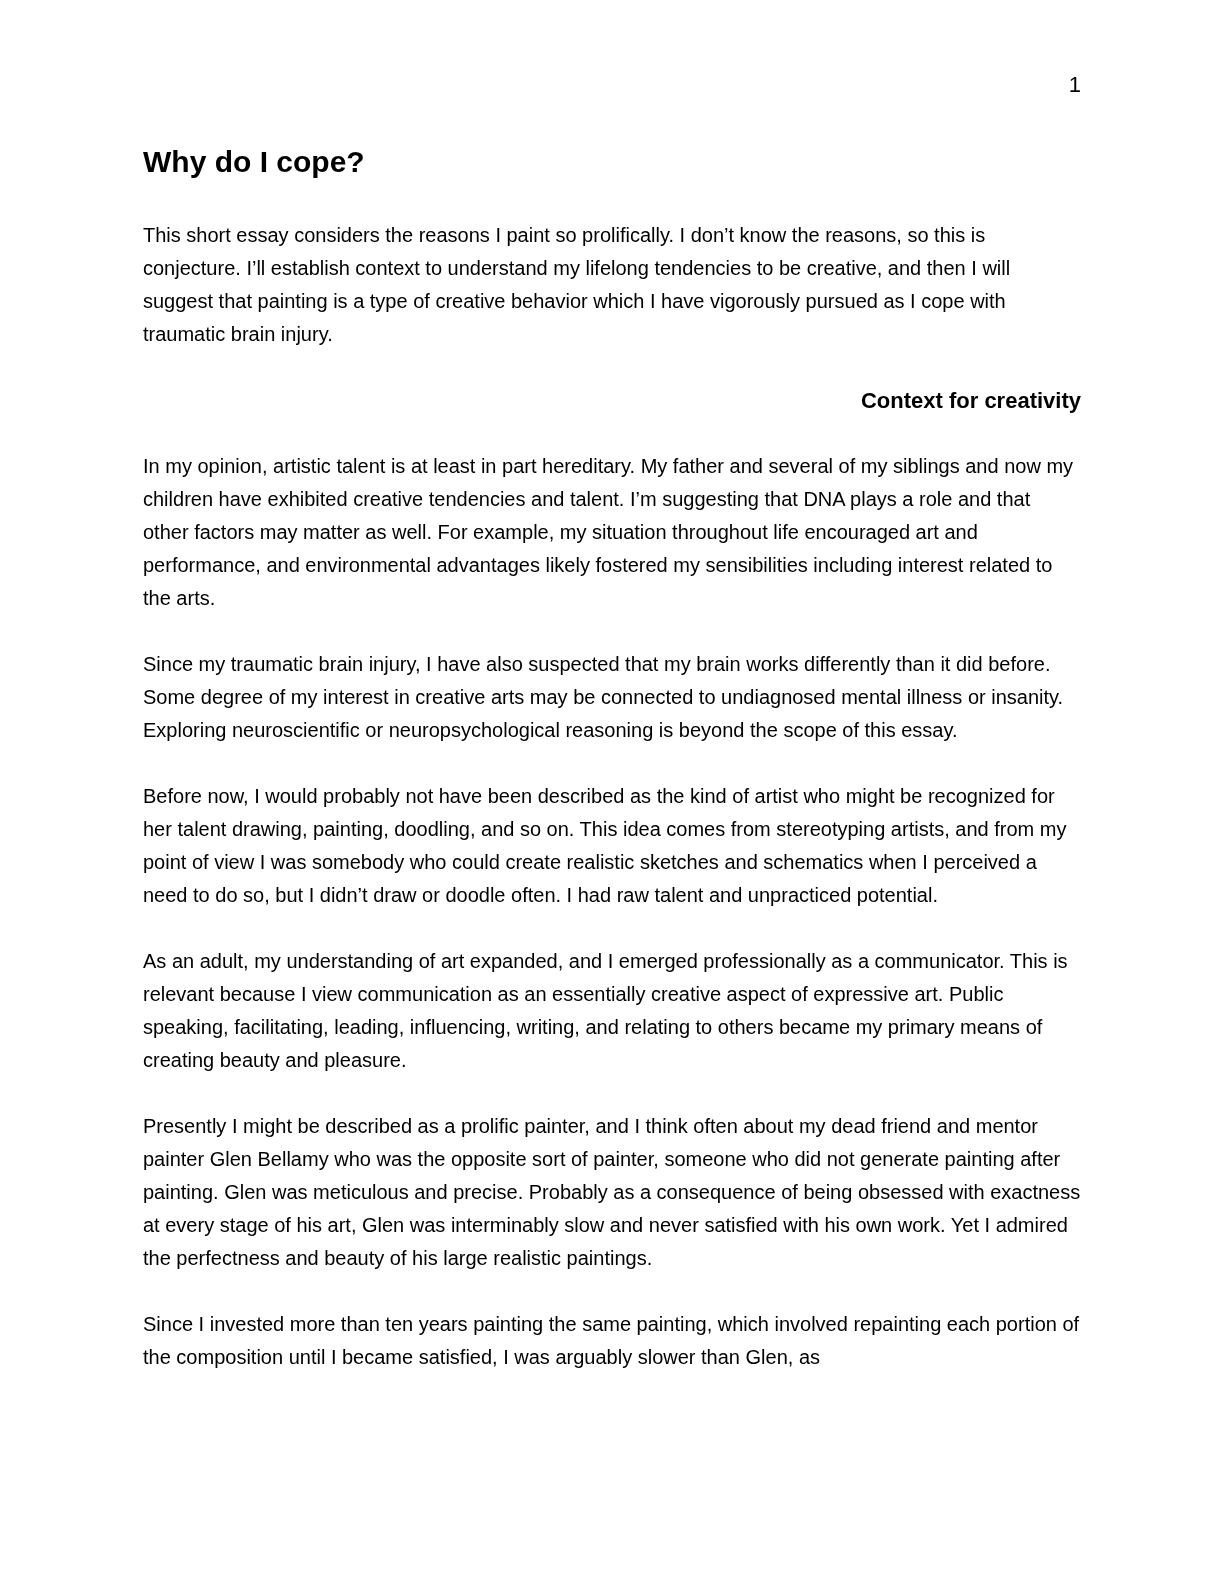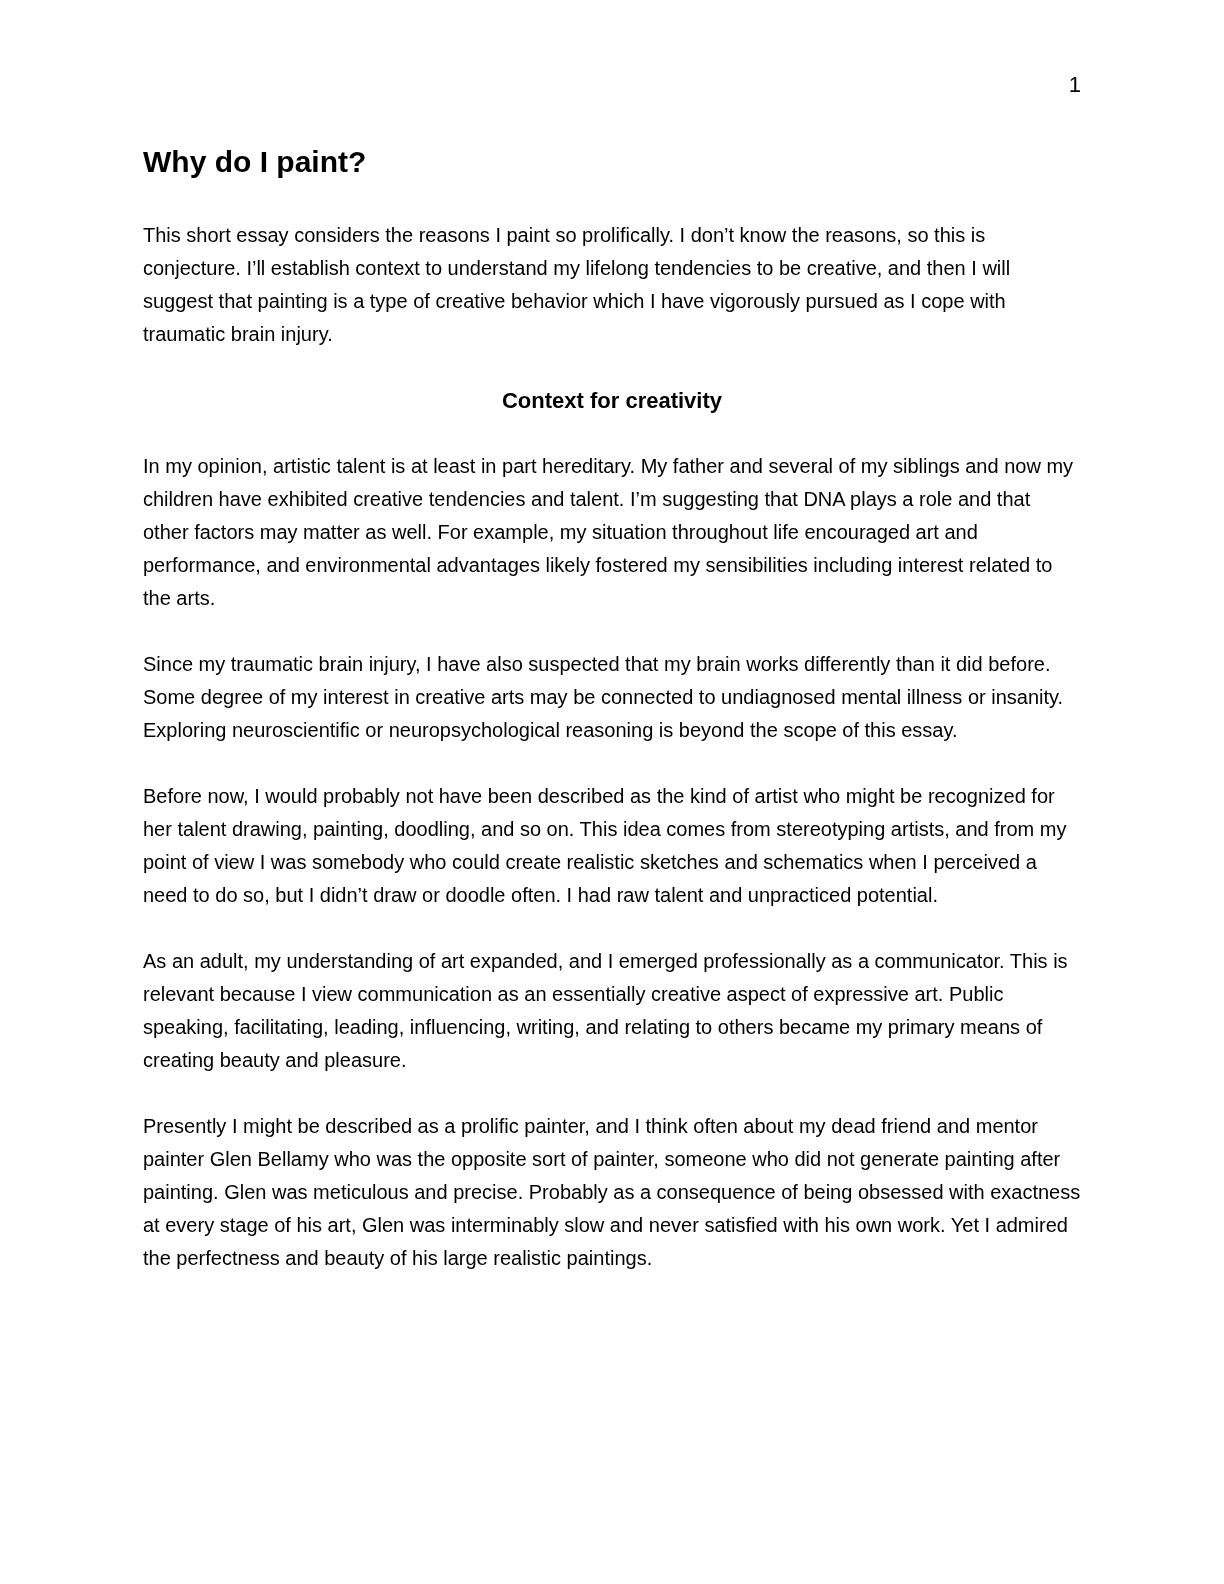--- a/index.html
+++ b/index.html
@@ -35,47 +35,48 @@
   .doc-title {
     font-size: 30px;
     line-height: 40px;
     font-weight: bold;
     margin: 0 0 37px 0;
   }
   .section-heading {
     font-size: 22px;
     line-height: 33px;
     font-weight: bold;
-    text-align: center;
+    text-align: right;
     margin: 0 0 33px 0;
   }
   .body-paragraph {
     font-size: 20px;
     line-height: 33px;
     font-weight: normal;
     margin: 0 0 33px 0;
   }
 </style>
 </head>
 <body>
 
 <div class="page">
   <div class="page-number">1</div>
 
   <div class="content">
-    <h1 class="doc-title">Why do I paint?</h1>
+    <h1 class="doc-title">Why do I cope?</h1>
 
     <p class="body-paragraph">This short essay considers the reasons I paint so prolifically. I don’t know the reasons, so this is conjecture. I’ll establish context to understand my lifelong tendencies to be creative, and then I will suggest that painting is a type of creative behavior which I have vigorously pursued as I cope with traumatic brain injury.</p>
 
     <h2 class="section-heading">Context for creativity</h2>
 
     <p class="body-paragraph">In my opinion, artistic talent is at least in part hereditary. My father and several of my siblings and now my children have exhibited creative tendencies and talent. I’m suggesting that DNA plays a role and that other factors may matter as well. For example, my situation throughout life encouraged art and performance, and environmental advantages likely fostered my sensibilities including interest related to the arts.</p>
 
     <p class="body-paragraph">Since my traumatic brain injury, I have also suspected that my brain works differently than it did before. Some degree of my interest in creative arts may be connected to undiagnosed mental illness or insanity. Exploring neuroscientific or neuropsychological reasoning is beyond the scope of this essay.</p>
 
     <p class="body-paragraph">Before now, I would probably not have been described as the kind of artist who might be recognized for her talent drawing, painting, doodling, and so on. This idea comes from stereotyping artists, and from my point of view I was somebody who could create realistic sketches and schematics when I perceived a need to do so, but I didn’t draw or doodle often. I had raw talent and unpracticed potential.</p>
 
     <p class="body-paragraph">As an adult, my understanding of art expanded, and I emerged professionally as a communicator. This is relevant because I view communication as an essentially creative aspect of expressive art. Public speaking, facilitating, leading, influencing, writing, and relating to others became my primary means of creating beauty and pleasure.</p>
 
     <p class="body-paragraph">Presently I might be described as a prolific painter, and I think often about my dead friend and mentor painter Glen Bellamy who was the opposite sort of painter, someone who did not generate painting after painting. Glen was meticulous and precise. Probably as a consequence of being obsessed with exactness at every stage of his art, Glen was interminably slow and never satisfied with his own work. Yet I admired the perfectness and beauty of his large realistic paintings.</p>
 
+    <p class="body-paragraph">Since I invested more than ten years painting the same painting, which involved repainting each portion of the composition until I became satisfied, I was arguably slower than Glen, as</p>
   </div>
 </div>
 
 </body></html>

